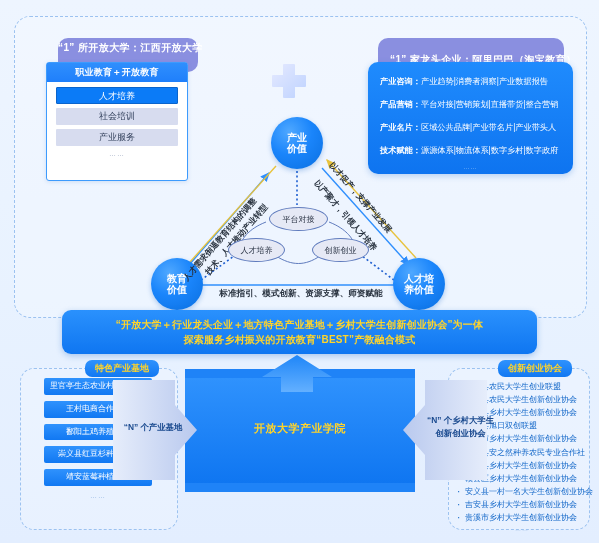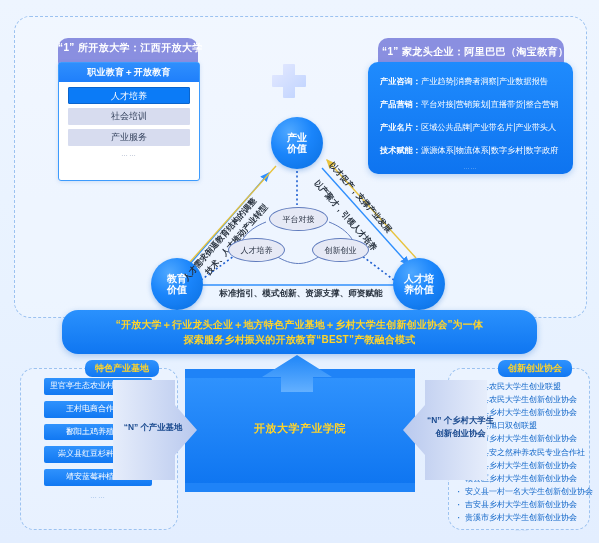--- a/index.html
+++ b/index.html
@@ -20,21 +20,21 @@
   
   .pill{
     position:absolute;height:34px;line-height:20px;border-radius:10px;
     color:#fff;font-size:10px;font-weight:bold;text-align:center;letter-spacing:.4px;
     white-space:nowrap;padding:0 12px;
   }
   .pill-purple{background:#8a8fe0;}
 
   
   .left-card{
-    position:absolute;left:58px;top:62px;width:140px;height:117px;
+    position:absolute;left:46px;top:62px;width:140px;height:117px;
     background:#fff;border:1px solid #3d9bfd;border-radius:3px;
     box-shadow:0 1px 4px rgba(60,120,200,.18);
   }
   .left-card-head{
     position:absolute;left:0;top:0;width:100%;height:19px;line-height:19px;
     background:linear-gradient(180deg,#2f8ffd 0%,#1f7ffb 100%);
     color:#fff;font-size:9px;font-weight:bold;text-align:center;letter-spacing:.3px;
   }
   .lc-list{position:absolute;left:9px;top:24px;width:122px;}
   .lc-item{
@@ -92,21 +92,21 @@
     display:flex;align-items:center;justify-content:center;
   }
   #ell-op{left:269px;top:207px;width:57px;height:22px;}
   #ell-talent{left:228px;top:238px;width:55px;height:22px;}
   #ell-innov{left:312px;top:238px;width:55px;height:22px;}
 
   
   .banner{
     position:absolute;left:62px;top:310px;width:475px;height:44px;
     background:linear-gradient(180deg,#2a91fd 0%,#0f76f1 100%);
-    border-radius:16px;box-shadow:0 2px 6px rgba(20,100,200,.3);
+    border-radius:9px;box-shadow:0 2px 6px rgba(20,100,200,.3);
     display:flex;flex-direction:column;align-items:center;justify-content:center;
   }
   .banner div{color:#ffd42a;font-size:10px;font-weight:bold;line-height:1.5;white-space:nowrap;letter-spacing:.2px;}
 
   
   .bot-frame{position:absolute;border:1px dashed #9cc2f0;border-radius:14px;background:rgba(255,255,255,0.2);}
   #bot-left-frame{left:20px;top:368px;width:156px;height:160px;}
   #bot-right-frame{left:448px;top:368px;width:140px;height:160px;}
 
   .sect-title{
@@ -147,21 +147,21 @@
 </style>
 </head>
 <body>
 
 <div class="stage">
 
   <div class="outer-frame"></div>
 
   <div class="pill pill-purple" style="left:58px;top:38px;width:140px;box-sizing:border-box;padding:0;">“1” 所开放大学：江西开放大学</div>
 
-  <div class="pill pill-purple" style="left:378px;top:38px;width:186px;box-sizing:border-box;padding:4px;">“1” 家龙头企业：阿里巴巴（淘宝教育）</div>
+  <div class="pill pill-purple" style="left:378px;top:38px;width:186px;box-sizing:border-box;padding:12px;">“1” 家龙头企业：阿里巴巴（淘宝教育）</div>
 
   <div class="left-card">
     <div class="left-card-head">职业教育＋开放教育</div>
     <div class="lc-list">
       <div class="lc-item active">人才培养</div>
       <div class="lc-item">社会培训</div>
       <div class="lc-item">产业服务</div>
       <div class="lc-dots">……</div>
     </div>
   </div>

